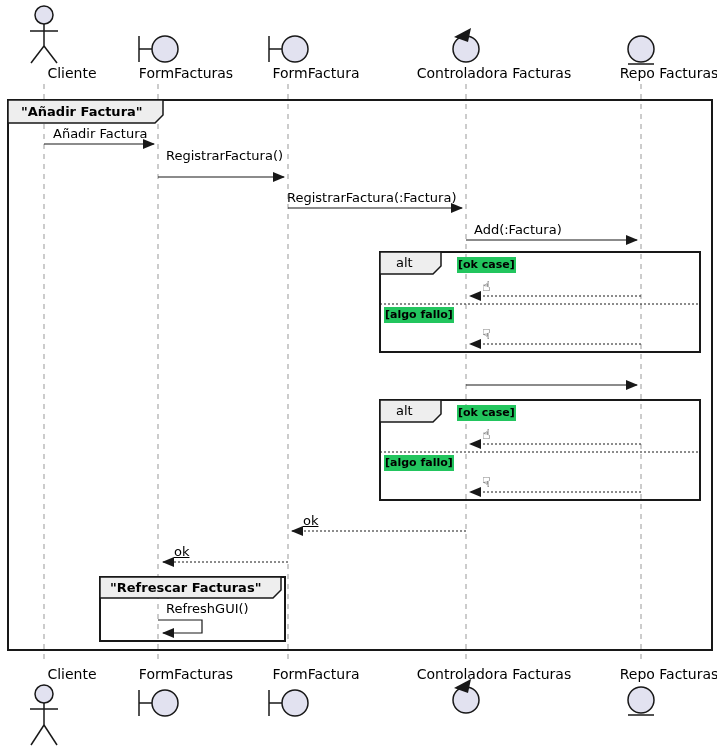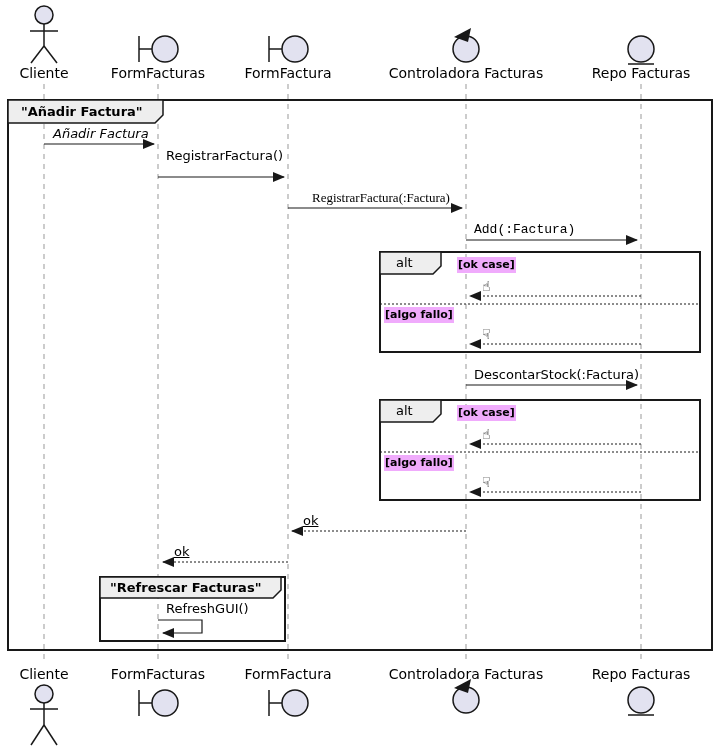--- a/index.html
+++ b/index.html
@@ -3,24 +3,24 @@
 <meta charset="utf-8">
 <style>
   html,body { margin:0; padding:0; background:#ffffff; }
   .canvas {
     position:relative; width:717px; height:748px; background:#ffffff;
     font-family:"DejaVu Sans", "Liberation Sans", sans-serif; color:#000;
     overflow:hidden;
   }
   .canvas svg { position:absolute; left:0; top:0; }
   .lbl { position:absolute; white-space:nowrap; line-height:16px; }
-  .pname { font-size:14px; transform:translateX(-50%); }
+  .pname { font-size:14px; transform:translateX(-50%);margin-left:28px; }
   .msg { font-size:13px; }
   .okmsg { font-size:13px;text-decoration:underline; }
-  .guard { font-size:11px; font-weight:bold; background:#f0abfc; padding:0 1px; }
+  .guard { font-size:11px; font-weight:bold; background:#22c55e; padding:0 1px; }
   .ftitle { font-size:13px; font-weight:bold; }
   .altop { font-size:13px; font-weight:normal; }
   .thumb { font-size:14px; line-height:15px; }
 </style>
 </head>
 <body>
 
 <div class="canvas">
 
   <svg width="717" height="748" viewBox="0 0 717 748">
@@ -149,25 +149,24 @@
   <div class="lbl ftitle" style="left:21px;  top:104px;">"Añadir Factura"</div>
   <div class="lbl ftitle" style="left:110px; top:580px;">"Refrescar Facturas"</div>
 
   <div class="lbl altop" style="left:396px; top:255px;">alt</div>
   <div class="lbl altop" style="left:396px; top:403px;">alt</div>
   <div class="lbl guard" style="left:457px; top:257px;">[ok case]</div>
   <div class="lbl guard" style="left:384px; top:307px;">[algo fallo]</div>
   <div class="lbl guard" style="left:457px; top:405px;">[ok case]</div>
   <div class="lbl guard" style="left:384px; top:455px;">[algo fallo]</div>
 
-  <div class="lbl msg" style="left:53px;  top:126px;font-style:italic;">Añadir Factura</div>
+  <div class="lbl msg" style="left:53px;  top:126px;">Añadir Factura</div>
   <div class="lbl msg" style="left:166px; top:148px;">RegistrarFactura()</div>
-  <div class="lbl msg" style="left:312px; top:190px;font-family:Liberation Serif, serif;">RegistrarFactura(:Factura)</div>
-  <div class="lbl msg" style="left:474px; top:222px;font-family:Liberation Mono, monospace;">Add(:Factura)</div>
-  <div class="lbl msg" style="left:474px; top:367px;">DescontarStock(:Factura)</div>
+  <div class="lbl msg" style="left:287px; top:190px;">RegistrarFactura(:Factura)</div>
+  <div class="lbl msg" style="left:474px; top:222px;">Add(:Factura)</div>
   <div class="lbl okmsg" style="left:303px; top:513px;">ok</div>
   <div class="lbl okmsg" style="left:174px; top:544px;">ok</div>
   <div class="lbl msg" style="left:166px; top:601px;text-align:right;">RefreshGUI()</div>
 
   <div class="lbl thumb" style="left:482px; top:279px;">☝</div>
   <div class="lbl thumb" style="left:482px; top:327px;">☟</div>
   <div class="lbl thumb" style="left:482px; top:427px;">☝</div>
   <div class="lbl thumb" style="left:482px; top:475px;">☟</div>
 
 </div>

